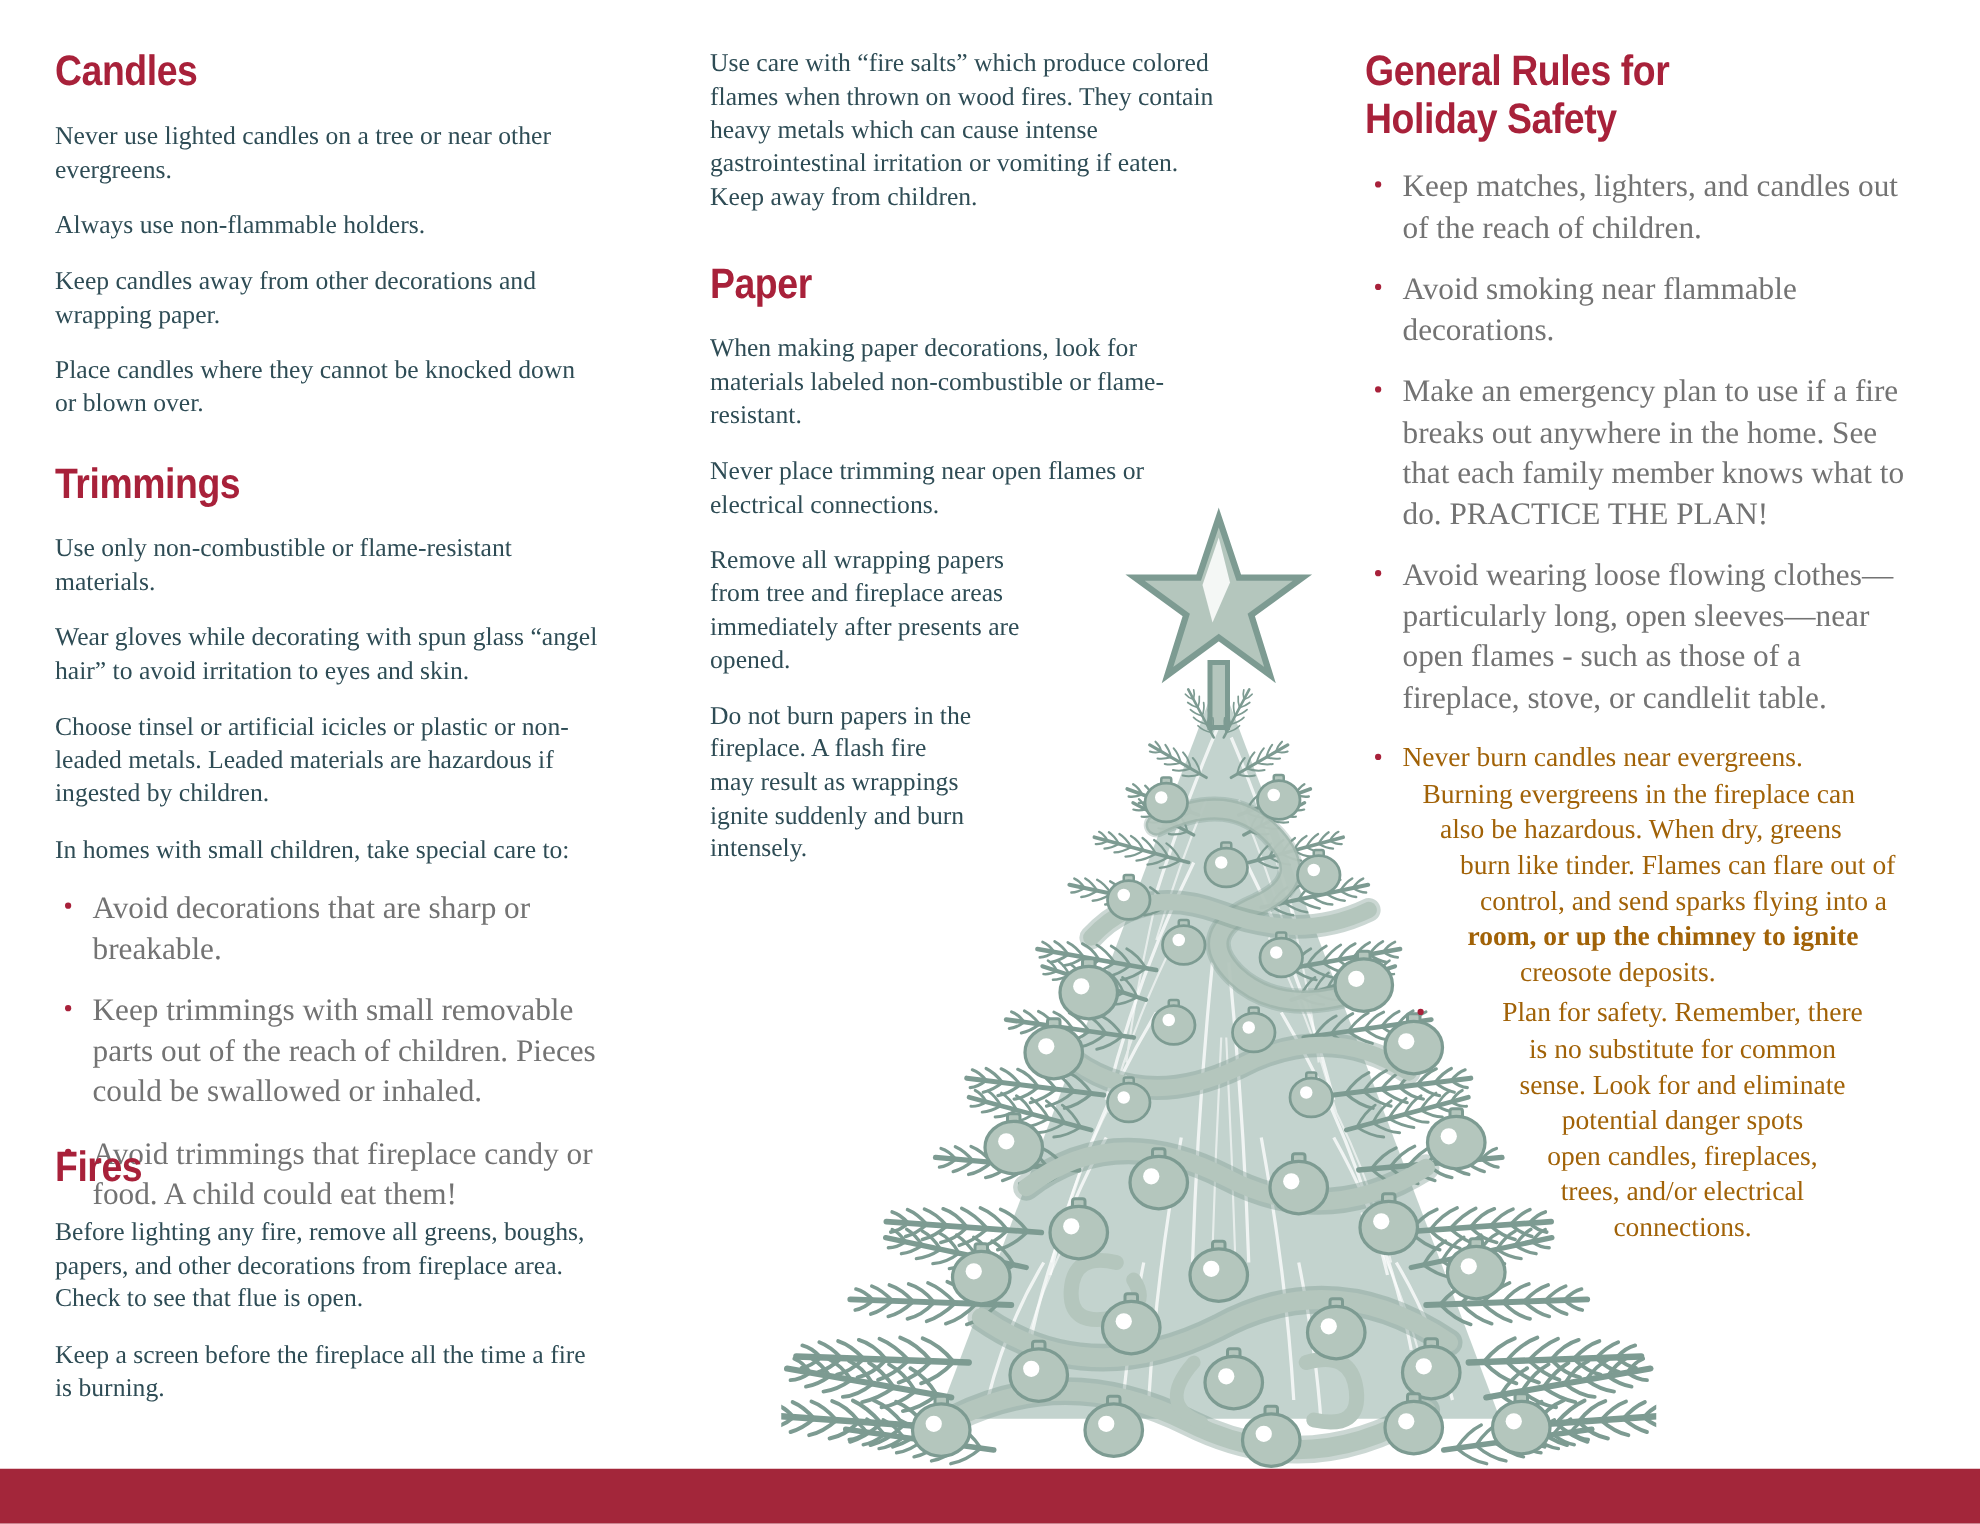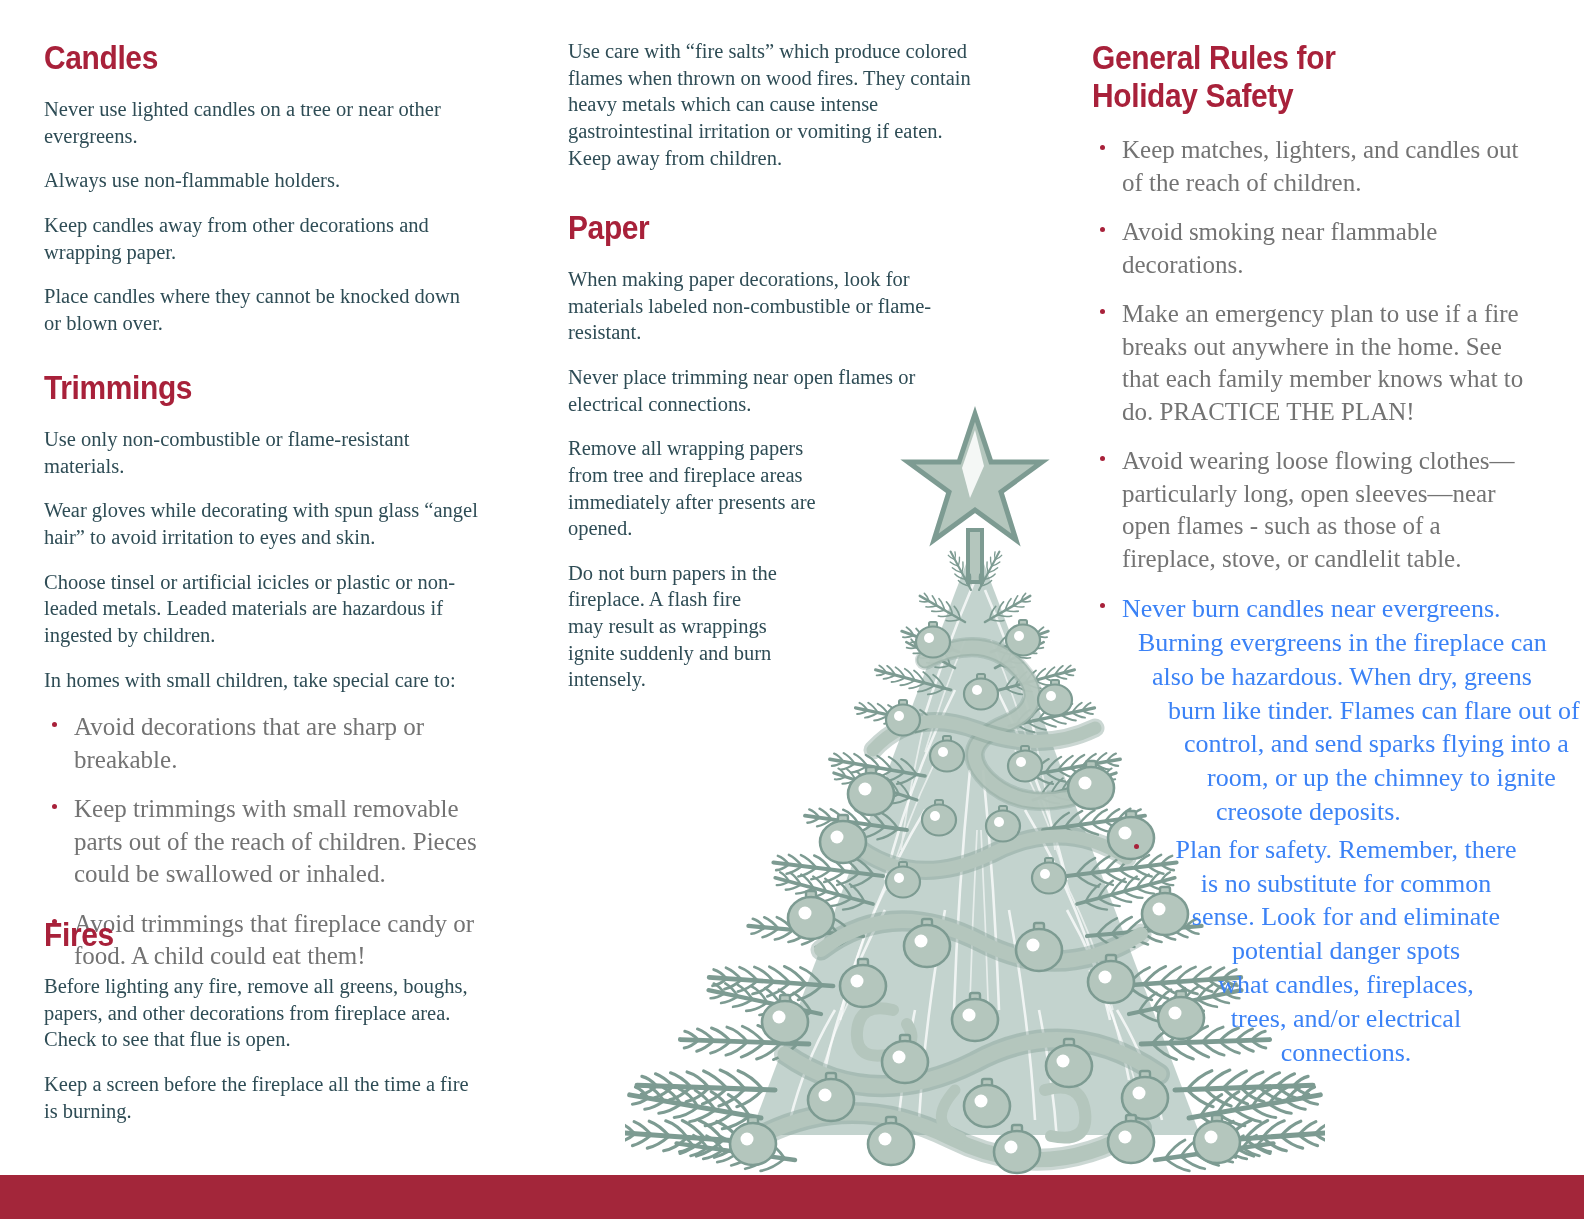--- a/index.html
+++ b/index.html
@@ -71,21 +71,21 @@
 
   
   .blk{position:absolute;left:0;width:100%;}
 
   
   .stair{padding-left:30px;position:relative;}
   .stair::before{
     content:"";position:absolute;left:8px;top:11px;
     width:5px;height:5px;border-radius:50%;background:#A8213A;
   }
-  .stair .ln{display:block;font-size:26px;line-height:1.30;color:#3b82f6;white-space:nowrap;}
+  .stair .ln{display:block;font-size:22px;line-height:1.30;color:#a16207;white-space:nowrap;}
   .centered .ln{text-align:center;}
   .centered{padding-left:0;}
   .centered::before{left:42px;top:11px;}
 </style>
 </head>
 <body>
 
 <div class="page">
 
   <div class="tree-art">
@@ -360,30 +360,30 @@
         <li>Make an emergency plan to use if a fire breaks out anywhere in the home. See that each family member knows what to do. PRACTICE THE PLAN!</li>
         <li>Avoid wearing loose flowing clothes—particularly long, open sleeves—near open flames - such as those of a fireplace, stove, or candlelit table.</li>
       </ul>
 
       <div class="stair" style="margin-top:17px;">
         <span class="ln" style="margin-left:0px;">Never burn candles near evergreens.</span>
         <span class="ln" style="margin-left:16px;">Burning evergreens in the fireplace can</span>
         <span class="ln" style="margin-left:30px;">also be hazardous. When dry, greens</span>
         <span class="ln" style="margin-left:46px;">burn like tinder. Flames can flare out of</span>
         <span class="ln" style="margin-left:62px;">control, and send sparks flying into a</span>
-        <span class="ln" style="margin-left:85px;">room, or up the chimney to ignite</span>
+        <span class="ln" style="margin-left:52px;font-weight:bold;">room, or up the chimney to ignite</span>
         <span class="ln" style="margin-left:94px;">creosote deposits.</span>
       </div>
 
       <div class="stair centered" style="margin-top:4px;padding-left:68px;">
         <span class="ln">Plan for safety. Remember, there</span>
         <span class="ln">is no substitute for common</span>
         <span class="ln">sense. Look for and eliminate</span>
         <span class="ln">potential danger spots</span>
-        <span class="ln">what candles, fireplaces,</span>
+        <span class="ln">open candles, fireplaces,</span>
         <span class="ln">trees, and/or electrical</span>
         <span class="ln">connections.</span>
       </div>
     </div>
   </div>
 
   <div class="bottom-bar"></div>
 
 </div>
 

